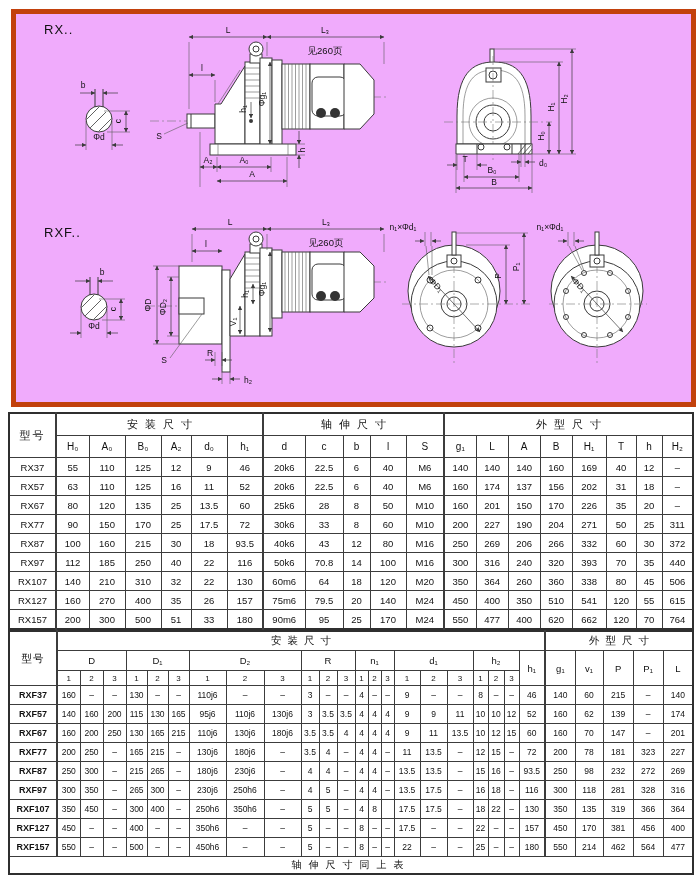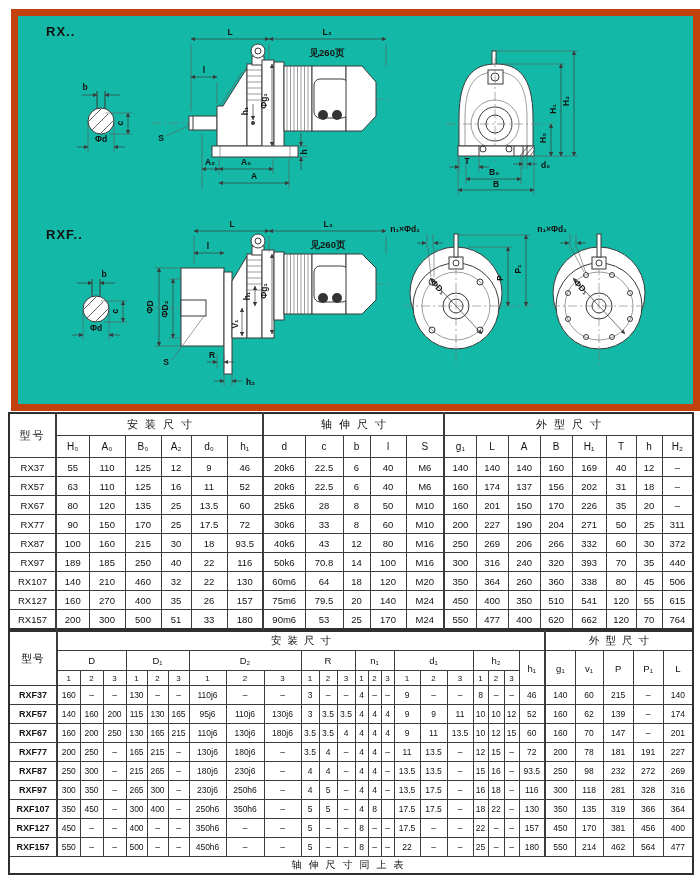--- a/index.html
+++ b/index.html
@@ -1,19 +1,19 @@
 <!DOCTYPE html>
 <html><head>
 <meta charset="utf-8">
 <style>
   html,body{margin:0;padding:0;}
   body{width:700px;height:882px;background:#ffffff;position:relative;
        font-family:"Liberation Sans","DejaVu Sans",sans-serif;color:#111;}
   
-  .frame{position:absolute;left:11px;top:9px;width:675px;height:388px;border:7px solid #c2410c;background:#14b8a6;font-weight:bold;}
+  .frame{position:absolute;left:11px;top:9px;width:675px;height:388px;border:5px solid #c2410c;background:#f0abfc;}
   svg text{font-family:"Liberation Sans","DejaVu Sans",sans-serif;}
   .ln{fill:none;stroke:#3a3a3a;stroke-width:1;}
   .lnf{fill:#ffffff;stroke:#3a3a3a;stroke-width:1;}
   .thin{fill:none;stroke:#5a5a5a;stroke-width:0.6;}
   .dim{fill:none;stroke:#3a3a3a;stroke-width:0.7;}
   .cl{fill:none;stroke:#777;stroke-width:0.6;stroke-dasharray:9 3 2 3;}
   .hat{stroke:#3a3a3a;stroke-width:0.8;}
   .dl{font-size:8.5px;fill:#111;text-anchor:middle;}
   .dls{font-size:8.5px;fill:#111;text-anchor:start;}
   .note{font-size:9.5px;fill:#111;text-anchor:middle;}
@@ -476,21 +476,21 @@
         <td>269</td>
         <td>206</td>
         <td>266</td>
         <td>332</td>
         <td>60</td>
         <td>30</td>
         <td>372</td>
       </tr>
       <tr>
         <td class="model">RX97</td>
-        <td class="gb">189</td>
+        <td class="gb">112</td>
         <td>185</td>
         <td>250</td>
         <td>40</td>
         <td>22</td>
         <td>116</td>
         <td class="gb">50k6</td>
         <td>70.8</td>
         <td>14</td>
         <td>100</td>
         <td>M16</td>
@@ -500,21 +500,21 @@
         <td>320</td>
         <td>393</td>
         <td>70</td>
         <td>35</td>
         <td>440</td>
       </tr>
       <tr>
         <td class="model">RX107</td>
         <td class="gb">140</td>
         <td>210</td>
-        <td>460</td>
+        <td>310</td>
         <td>32</td>
         <td>22</td>
         <td>130</td>
         <td class="gb">60m6</td>
         <td>64</td>
         <td>18</td>
         <td>120</td>
         <td>M20</td>
         <td class="gb">350</td>
         <td>364</td>
@@ -549,21 +549,21 @@
       </tr>
       <tr>
         <td class="model">RX157</td>
         <td class="gb">200</td>
         <td>300</td>
         <td>500</td>
         <td>51</td>
         <td>33</td>
         <td>180</td>
         <td class="gb">90m6</td>
-        <td>53</td>
+        <td>95</td>
         <td>25</td>
         <td>170</td>
         <td>M24</td>
         <td class="gb">550</td>
         <td>477</td>
         <td>400</td>
         <td>620</td>
         <td>662</td>
         <td>120</td>
         <td>70</td>
@@ -759,21 +759,21 @@
         <td>11</td>
         <td>13.5</td>
         <td>–</td>
         <td>12</td>
         <td>15</td>
         <td>–</td>
         <td>72</td>
         <td class="gb">200</td>
         <td>78</td>
         <td>181</td>
-        <td>191</td>
+        <td>323</td>
         <td>227</td>
       </tr>
       <tr>
         <td class="model">RXF87</td>
         <td class="gb">250</td>
         <td>300</td>
         <td>–</td>
         <td>215</td>
         <td>265</td>
         <td>–</td>

